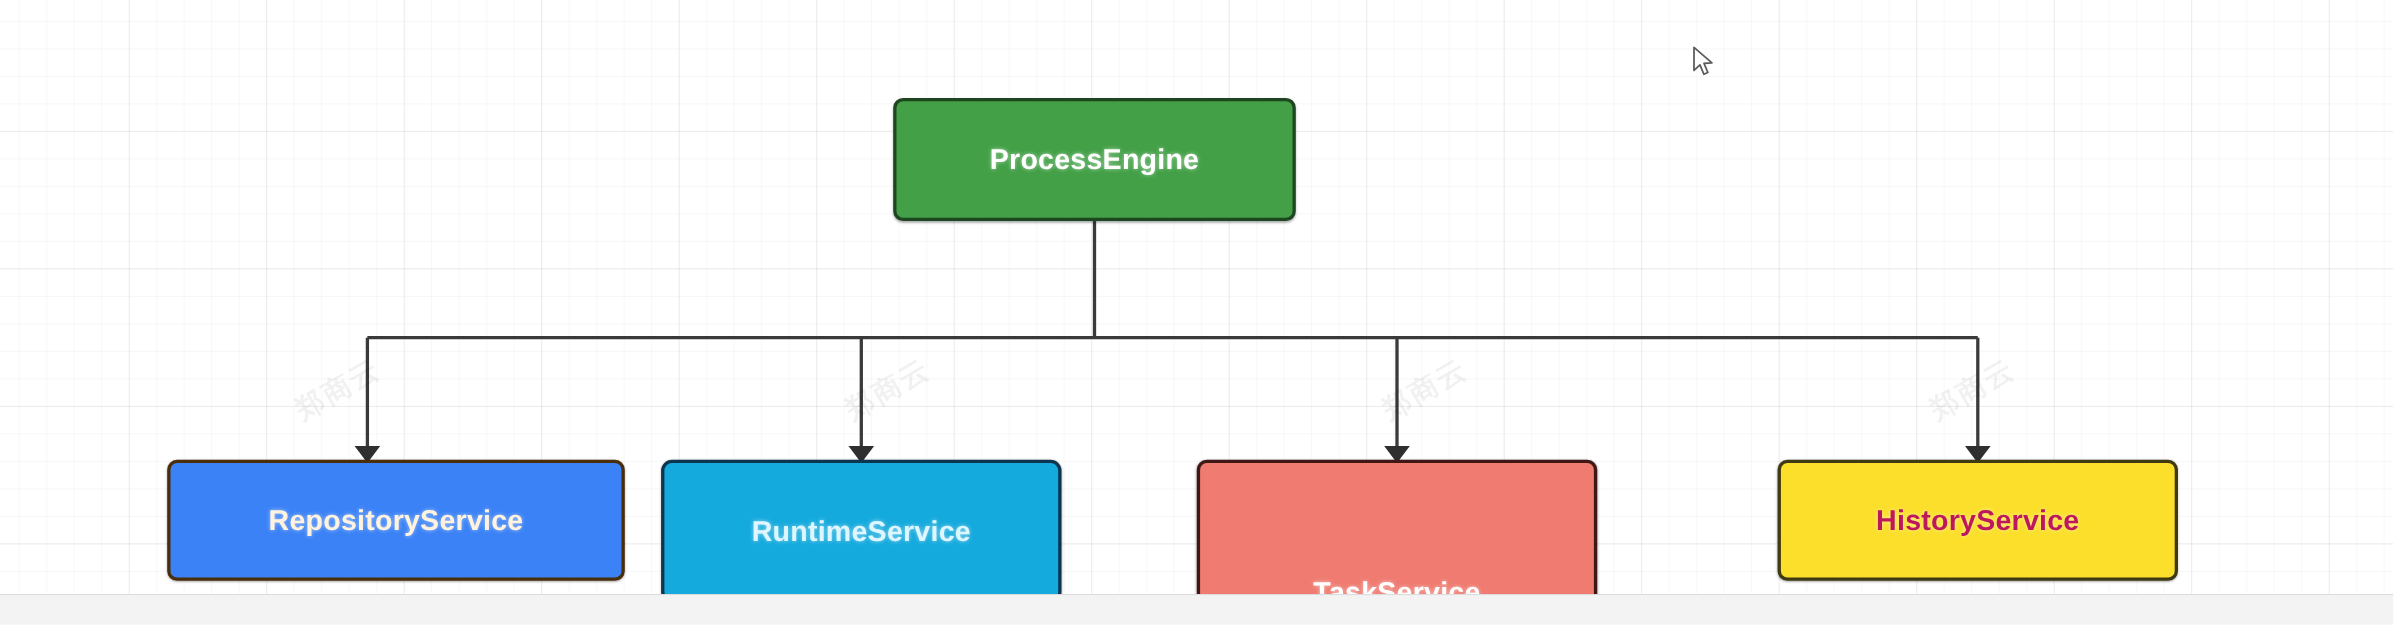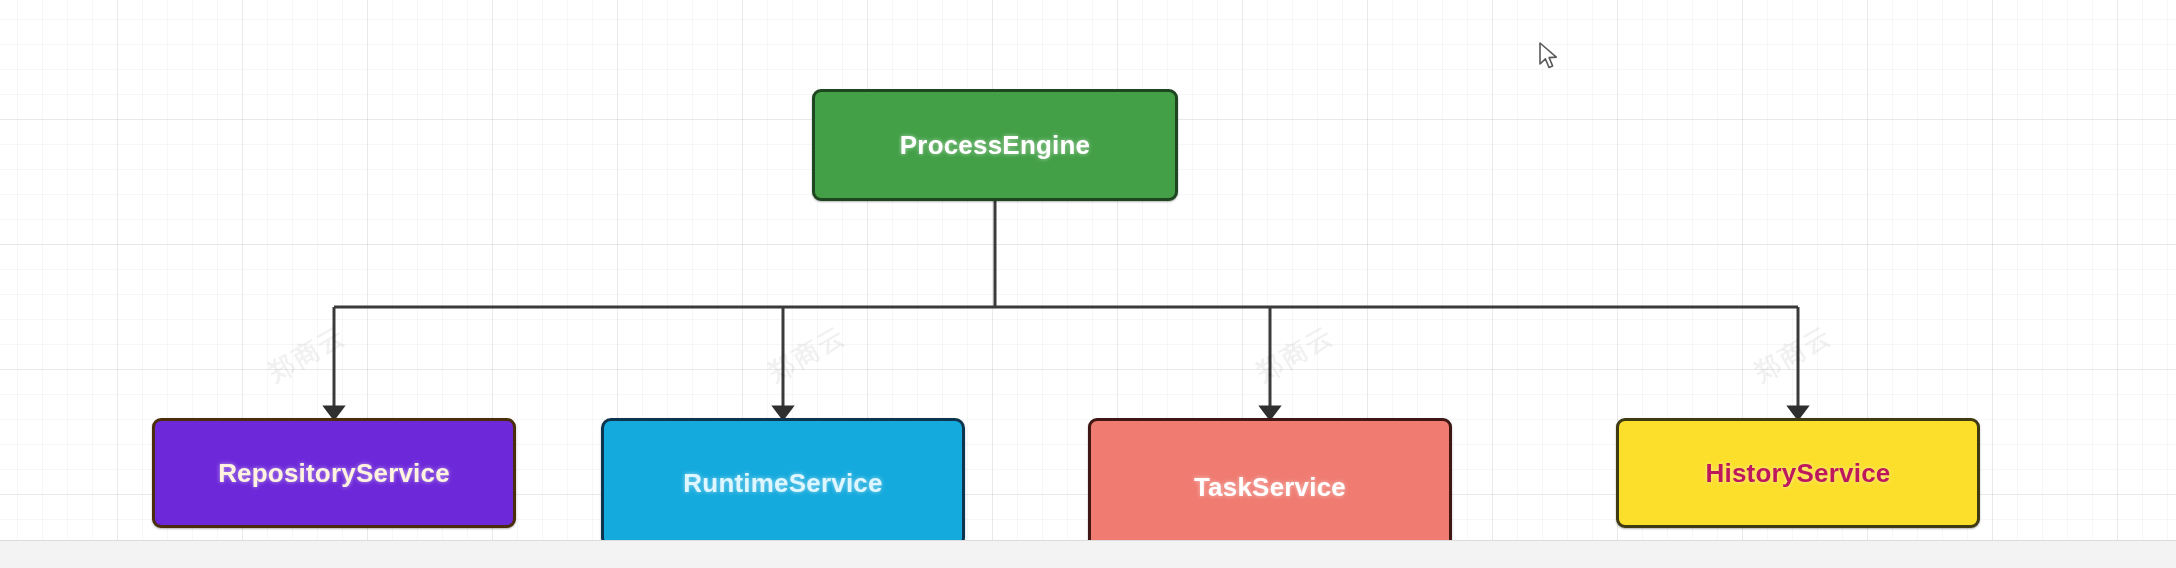--- a/index.html
+++ b/index.html
@@ -132,27 +132,27 @@
       <div class="watermark" style="left: 762px; top: 360px;">郑商云</div>
       <div class="watermark" style="left: 1250px; top: 360px;">郑商云</div>
       <div class="watermark" style="left: 1748px; top: 360px;">郑商云</div>
     </div>
 
   <div class="node" style="left: 812px; top: 89px; width: 366px; height: 112px; background: rgb(67, 160, 71); border-color: rgb(30, 70, 32);">
     <span class="node-label" style="color: rgb(255, 255, 255); text-align: center;">ProcessEngine</span>
   </div>
 
   <div id="child-nodes">
-      <div class="node" style="left: 152px; top: 418px; width: 364px; height: 110px; background: #6d28d9; border-color: rgb(74, 45, 10);">
+      <div class="node" style="left: 152px; top: 418px; width: 416px; height: 110px; background: #3b82f6; border-color: rgb(74, 45, 10);">
         <span class="node-label" style="color: rgb(255, 243, 224);">RepositoryService</span>
       </div>
       <div class="node" style="left: 601px; top: 418px; width: 364px; height: 130px; background: rgb(21, 170, 221); border-color: rgb(13, 53, 80); border-radius: 10px;">
         <span class="node-label" style="color: rgb(221, 246, 255);">RuntimeService</span>
       </div>
-      <div class="node" style="left: 1088px; top: 418px; width: 364px; height: 139px; background: rgb(239, 123, 113); border-color: rgb(64, 23, 21);">
+      <div class="node" style="left: 1088px; top: 418px; width: 364px; height: 139px; background: rgb(239, 123, 113); border-color: rgb(64, 23, 21); align-items: flex-end;">
         <span class="node-label" style="color: rgb(255, 255, 255);">TaskService</span>
       </div>
       <div class="node" style="left: 1616px; top: 418px; width: 364px; height: 110px; background: rgb(251, 223, 42); border-color: rgb(63, 58, 18);">
         <span class="node-label" style="color: #be185d;">HistoryService</span>
       </div>
     </div>
 
   <svg id="cursor" width="22" height="30" viewBox="0 0 22 30" xmlns="http://www.w3.org/2000/svg" style="left: 1538px; top: 42px;">
     <path d="M2,1 L2,22 L7.4,16.9 L11,25.5 L14.6,23.9 L11.1,15.6 L18.3,15.1 Z" fill="#ffffff" stroke="#5b5b5b" stroke-width="1.6" stroke-linejoin="round"></path>
   </svg>

